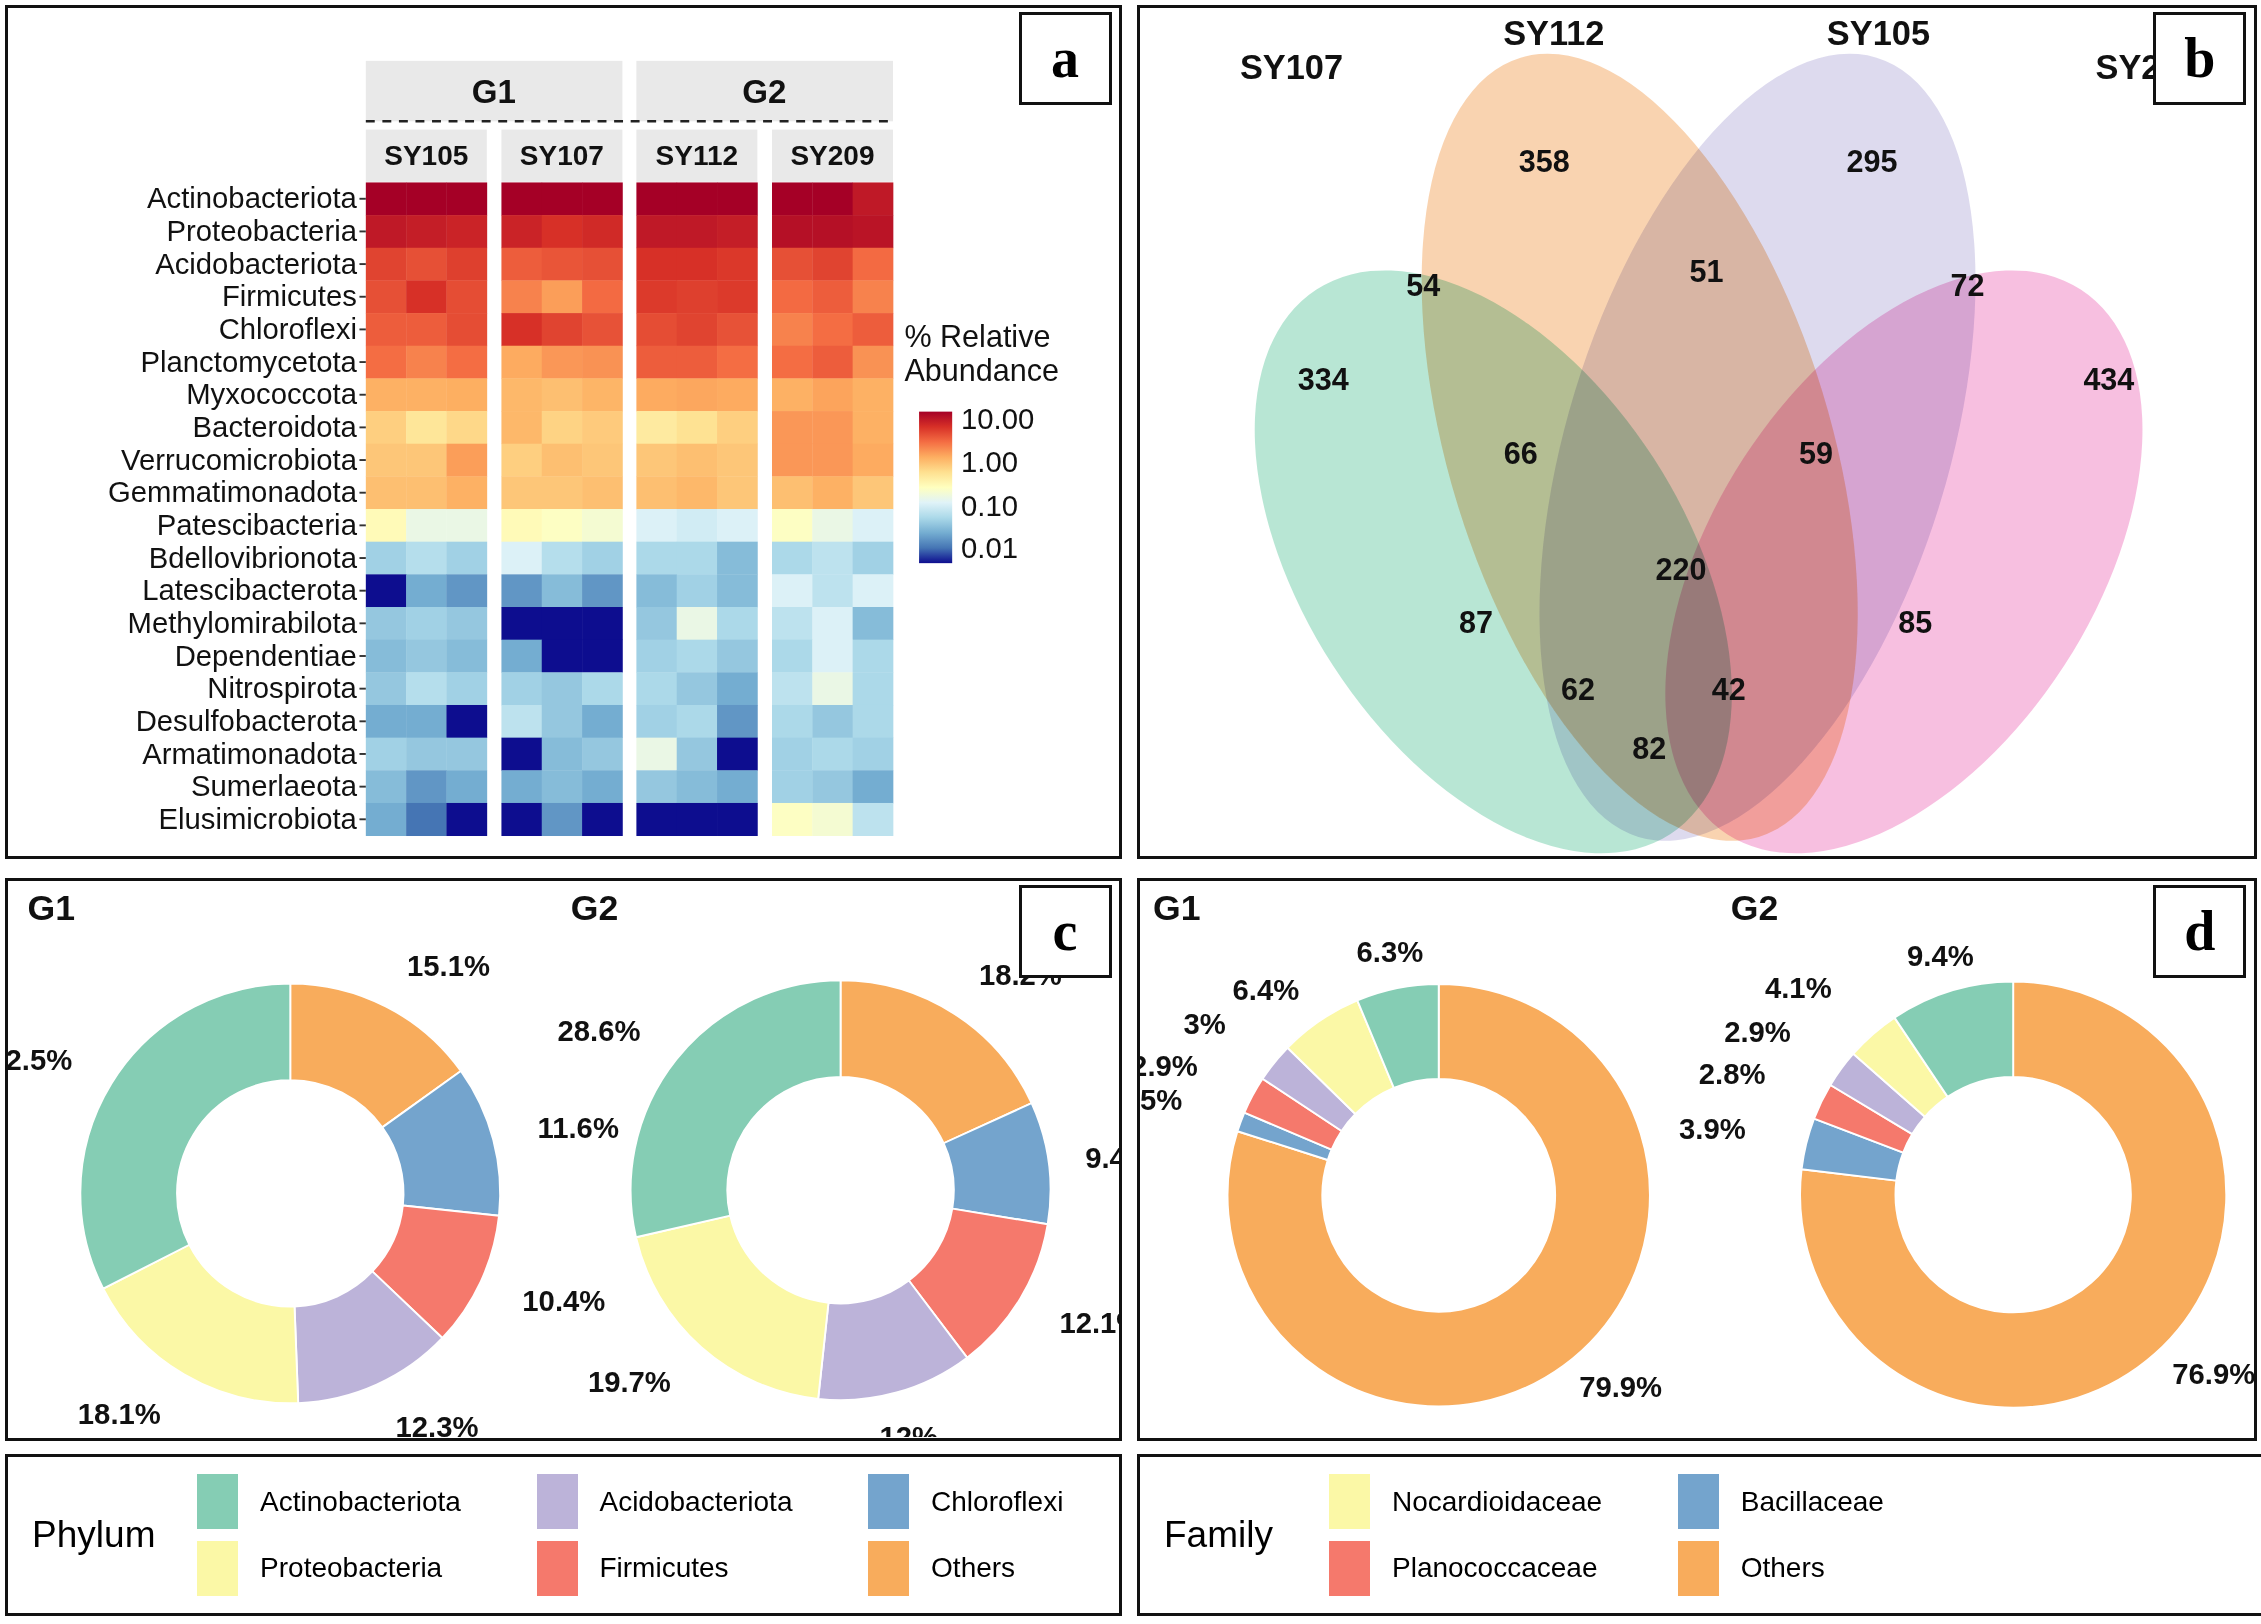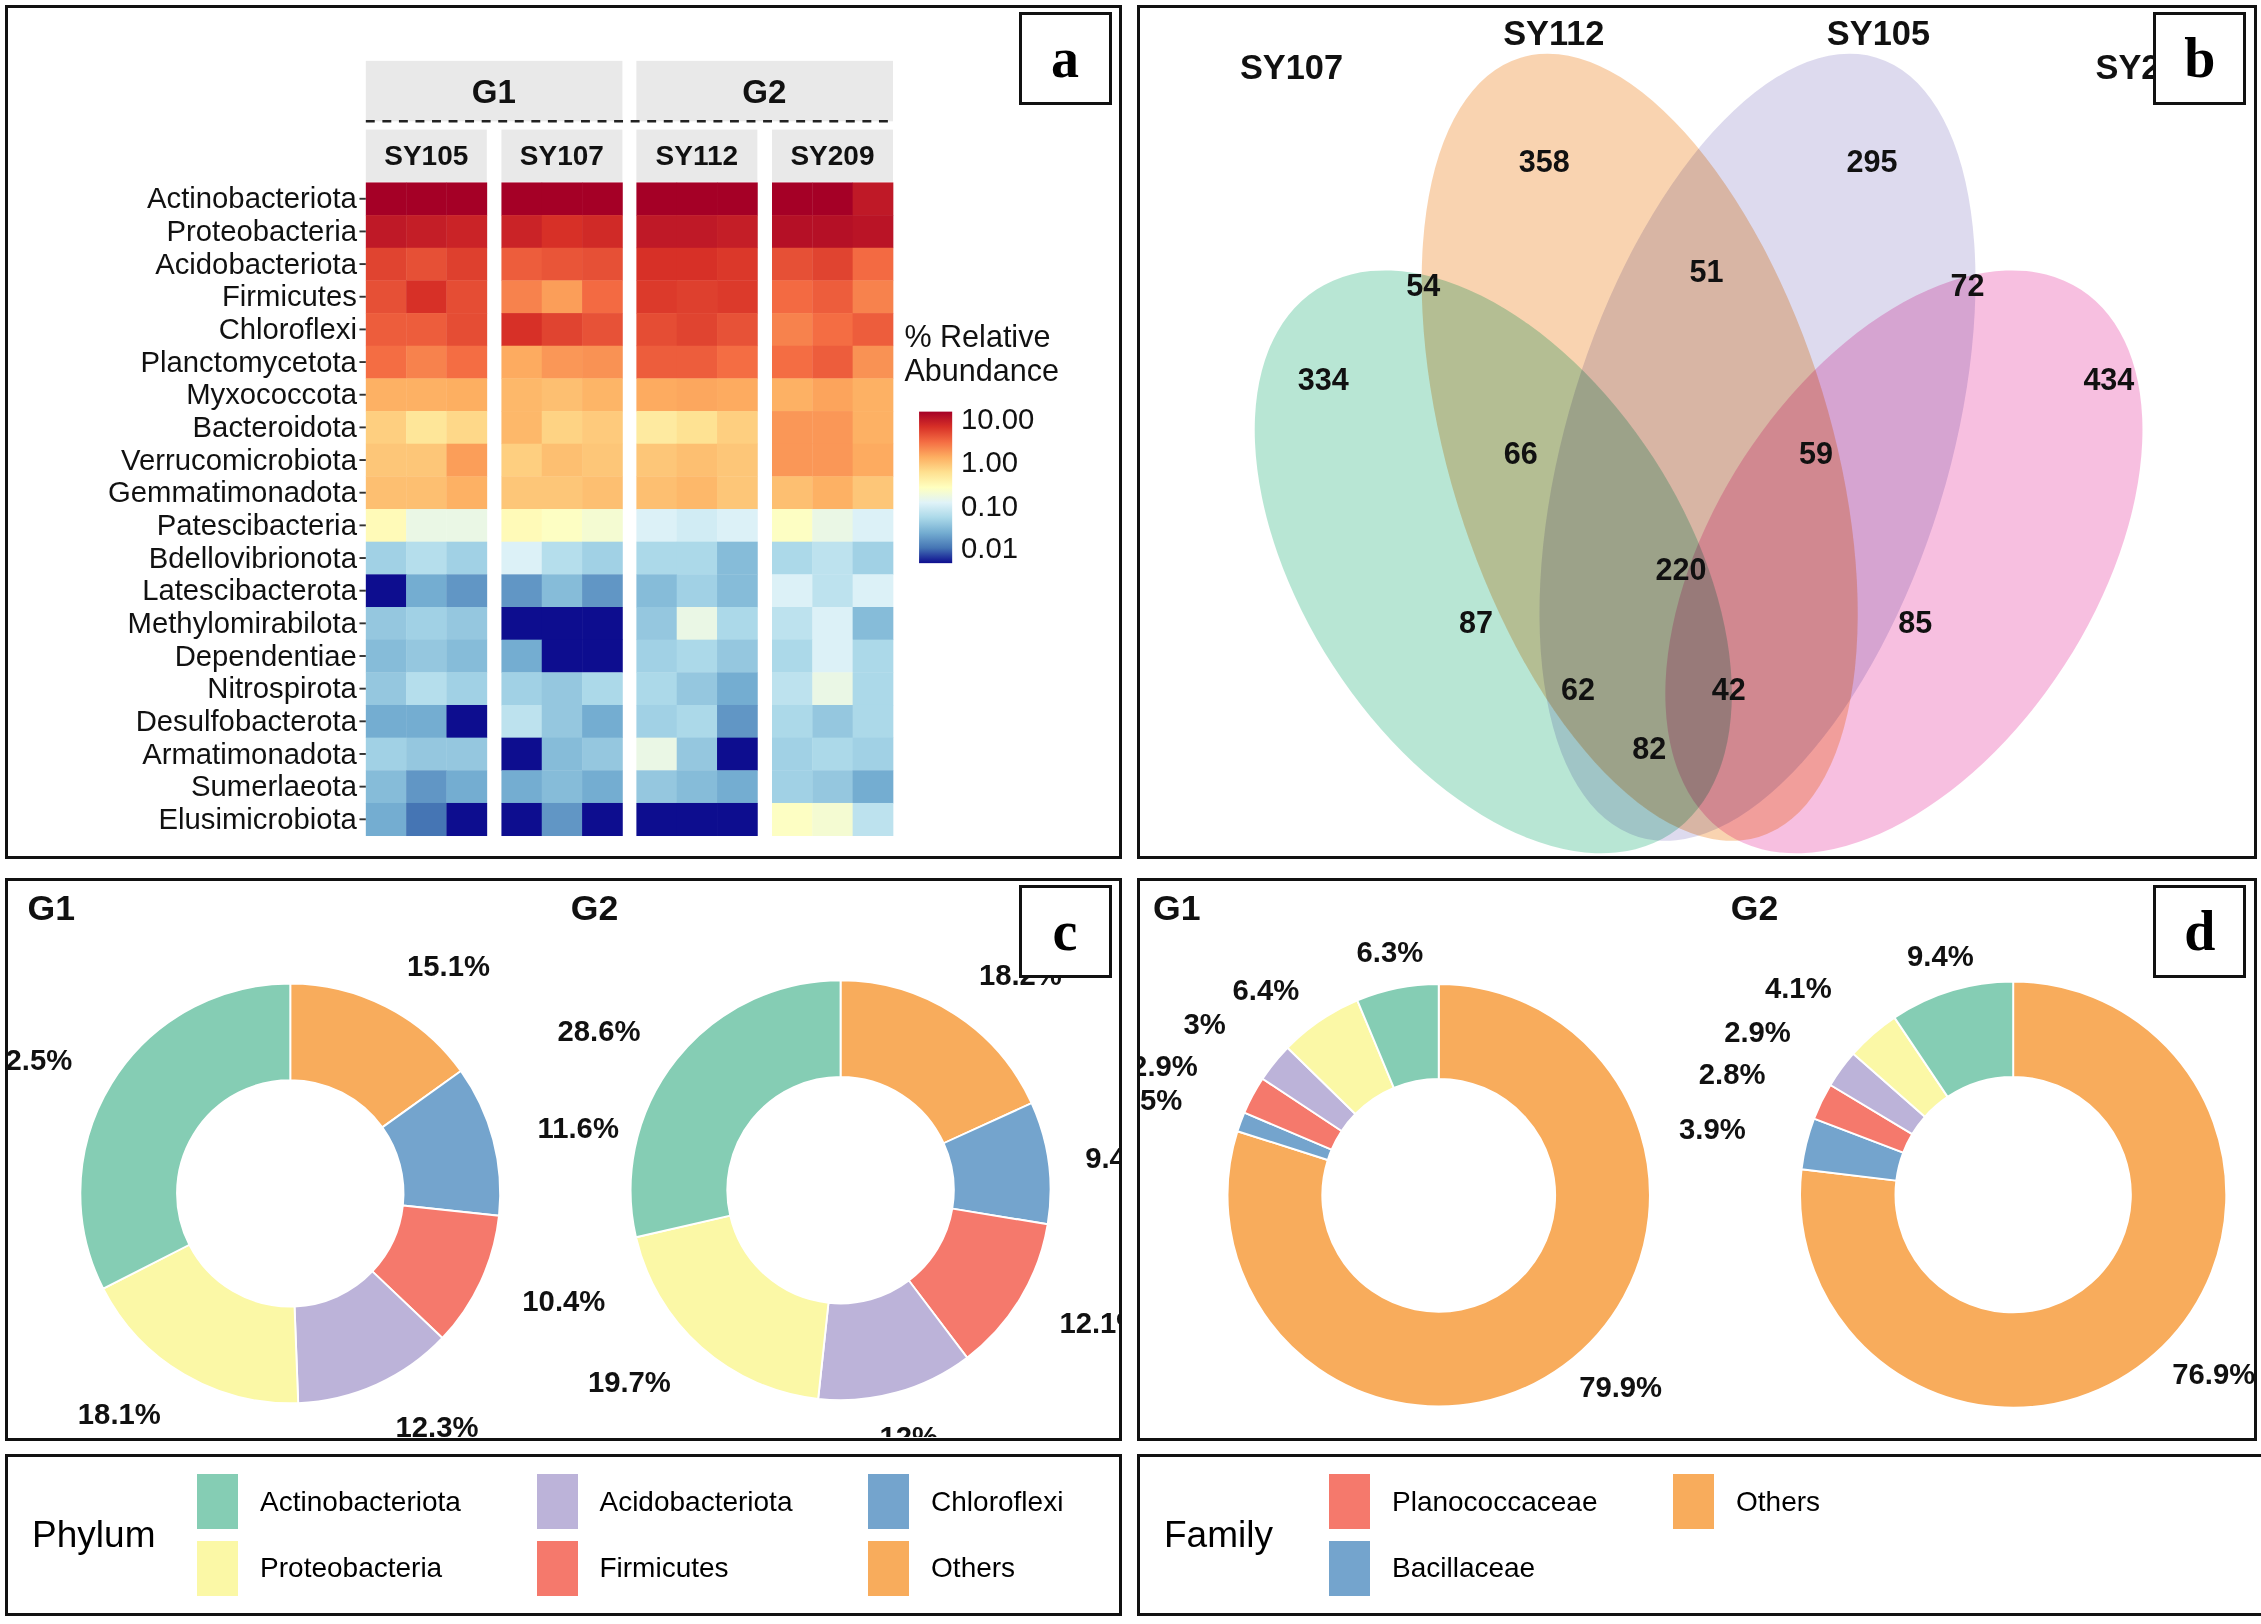--- a/index.html
+++ b/index.html
@@ -481,20 +481,24 @@
           </div>
         </div>
     </div>
   </div>
 
   <div id="legend-family" class="panel">
     <div class="legend-box">
       <div class="legend-title">Family</div>
       <div class="legend-grid" id="family-legend-items">
           <div class="legend-item">
+            <div class="legend-swatch" style="background: rgb(251, 248, 166);"></div>
+            <div class="legend-label">Nocardioidaceae</div>
+          </div>
+          <div class="legend-item">
             <div class="legend-swatch" style="background: rgb(245, 121, 108);"></div>
             <div class="legend-label">Planococcaceae</div>
           </div>
           <div class="legend-item">
             <div class="legend-swatch" style="background: rgb(116, 164, 205);"></div>
             <div class="legend-label">Bacillaceae</div>
           </div>
           <div class="legend-item">
             <div class="legend-swatch" style="background: rgb(248, 172, 92);"></div>
             <div class="legend-label">Others</div>

